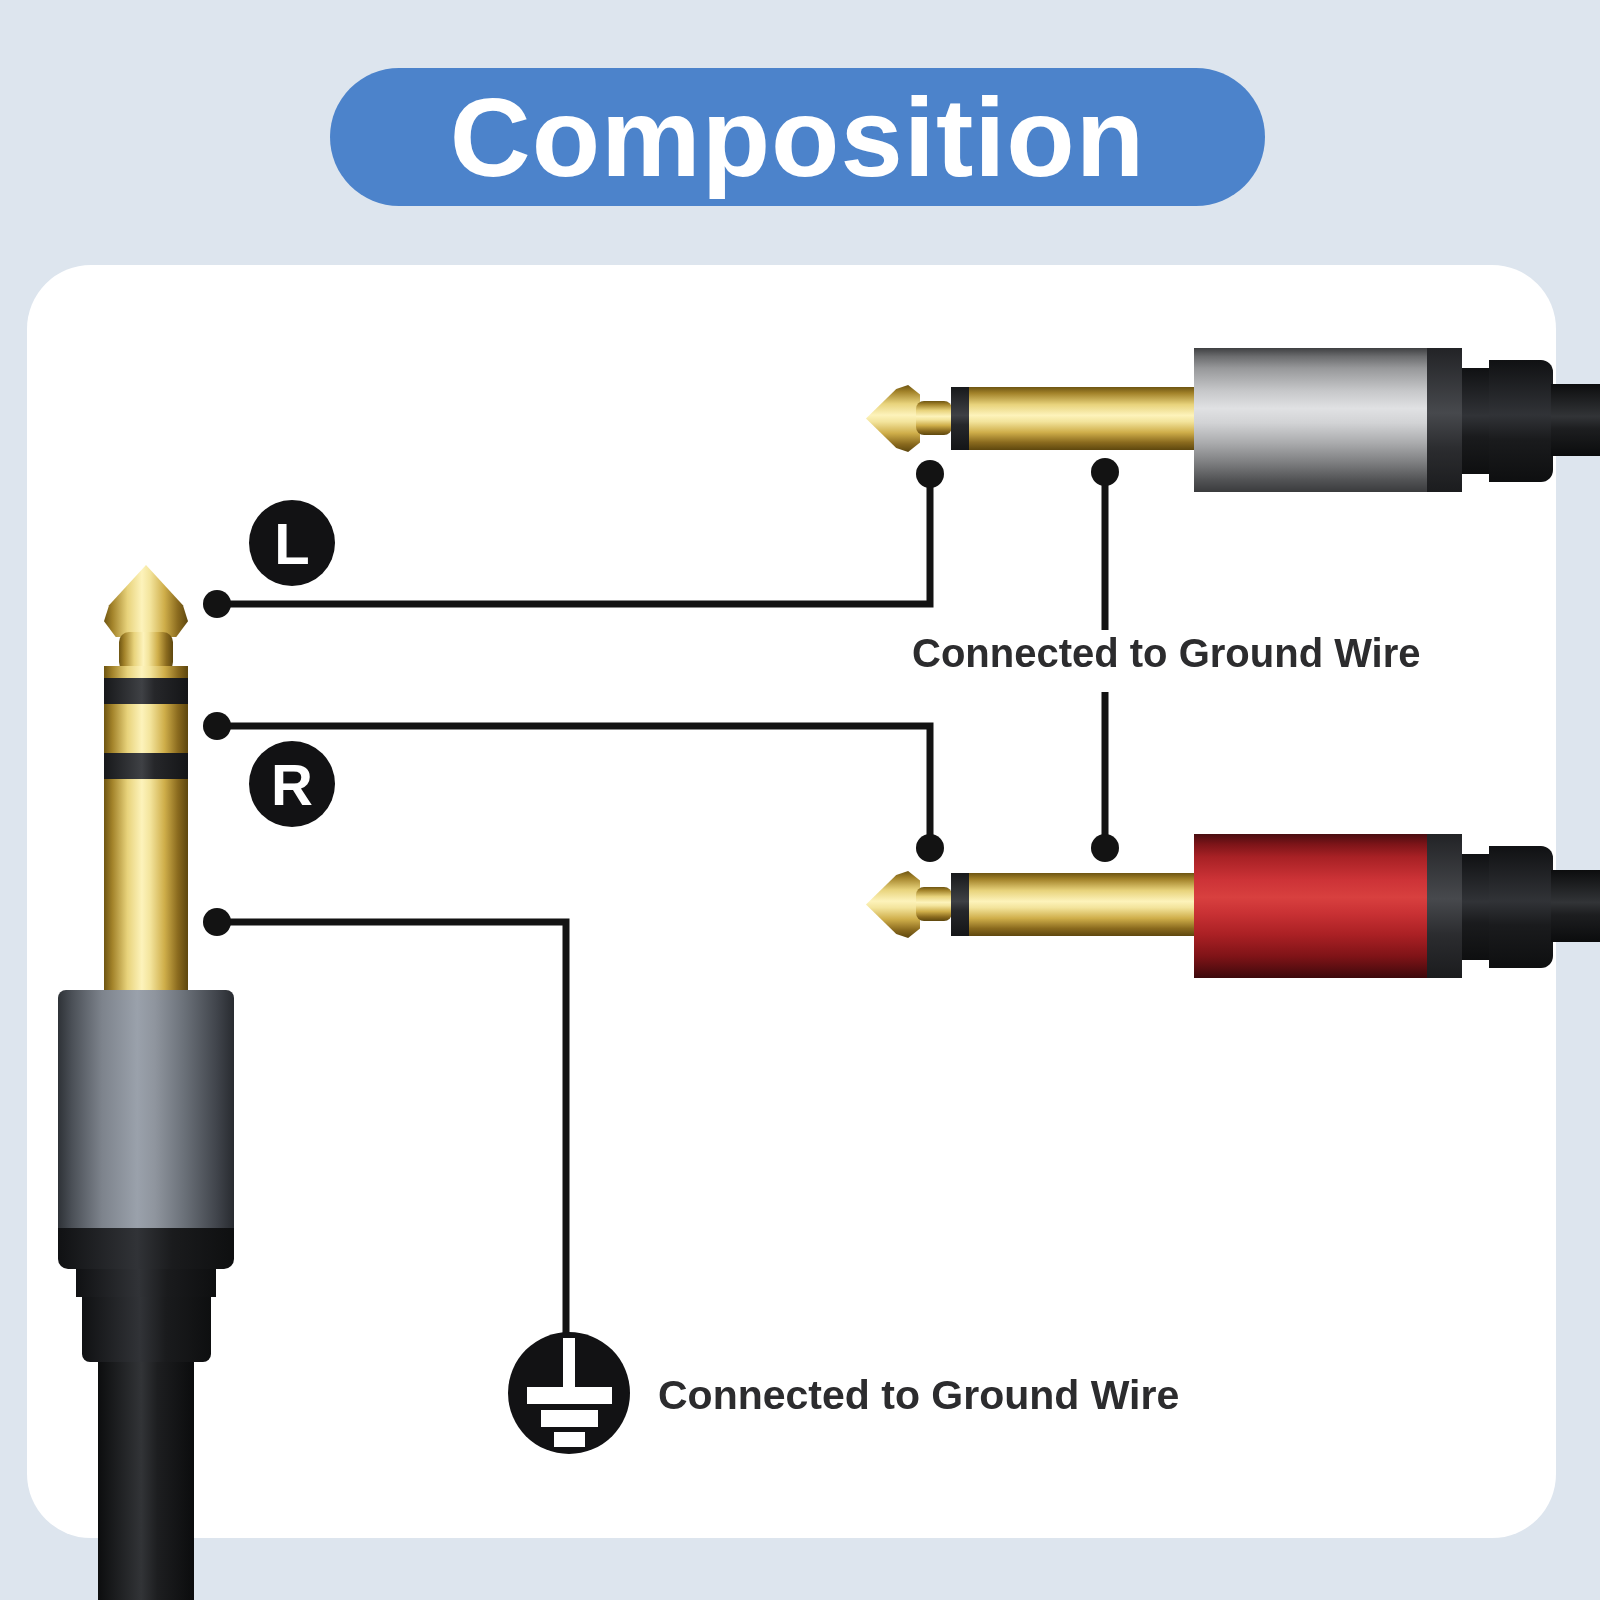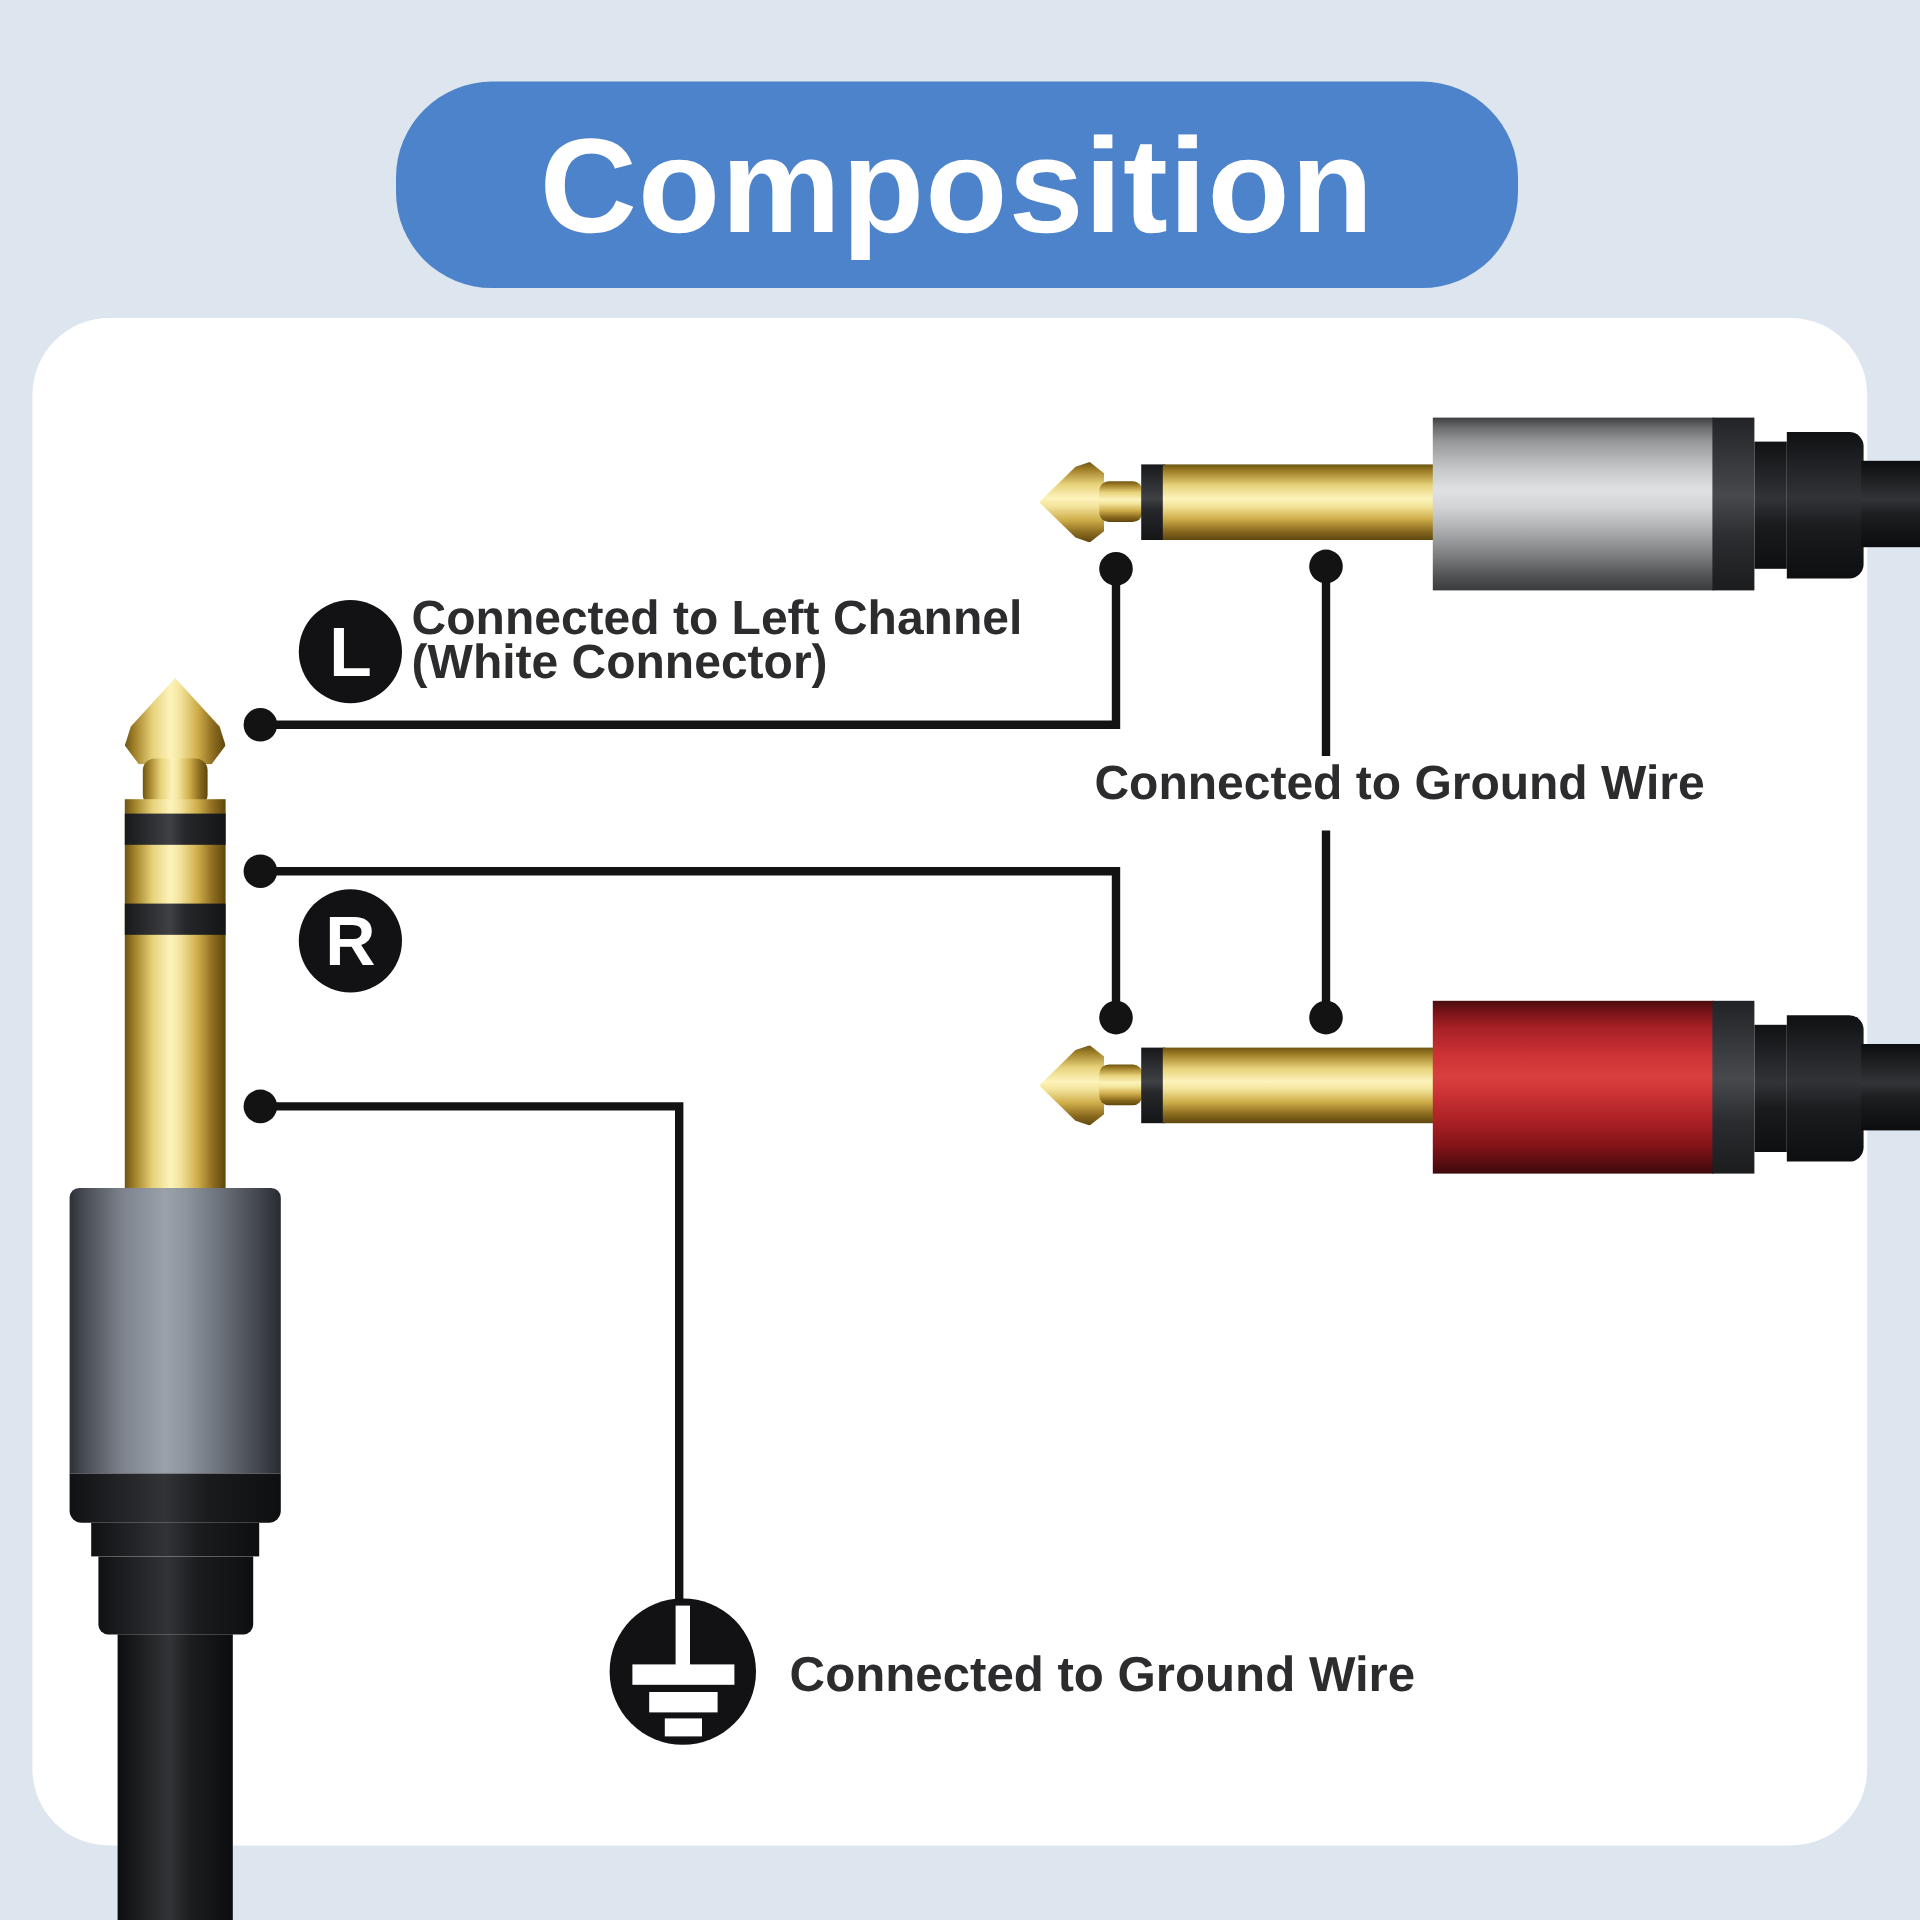--- a/index.html
+++ b/index.html
@@ -1,20 +1,20 @@
 <!DOCTYPE html>
 <html><head>
 <meta charset="utf-8">
 <style>
   html,body{margin:0;padding:0;}
   body{background:#dde5ee;font-family:"Liberation Sans",sans-serif;}
   .stage{position:relative;width:1600px;height:1600px;background:#dde5ee;overflow:hidden;}
 
   
-  .pill{position:absolute;left:330px;top:68px;width:935px;height:172px;background:#4c83cb;border-radius:80px;display:flex;align-items:center;justify-content:center;}
+  .pill{position:absolute;left:330px;top:68px;width:935px;height:138px;background:#4c83cb;border-radius:80px;display:flex;align-items:center;justify-content:center;}
   .pill-title{color:#ffffff;font-size:112px;font-weight:700;letter-spacing:1px;}
 
   
   .card{position:absolute;left:27px;top:265px;width:1529px;height:1273px;background:#ffffff;border-radius:64px;}
 
   
   .part{position:absolute;}
 
   
   .gold-h{background:linear-gradient(90deg,#6e5512 0%,#a3832a 10%,#e8d37c 28%,#fdf3bb 45%,#f3e49c 55%,#cfae4a 72%,#8a6a1e 88%,#5e470e 100%);}
@@ -148,24 +148,20 @@
       <rect x="563" y="1338" width="12" height="54" fill="#ffffff"></rect>
       <rect x="527" y="1387" width="85" height="17" fill="#ffffff"></rect>
       <rect x="541" y="1410" width="57" height="17" fill="#ffffff"></rect>
       <rect x="554" y="1432" width="31" height="15" fill="#ffffff"></rect>
     </g>
   </svg>
 
   <div class="badge badge-l">L</div>
   <div class="badge badge-r">R</div>
 
-  <div class="lbl lbl-left">
-    <div>Connected to Left Channel</div>
-    <div>(White Connector)</div>
-  </div>
 
   <div class="lbl lbl-right">
   </div>
 
   <div class="lbl lbl-ground-mid">Connected to Ground Wire</div>
 
   <div class="lbl lbl-ground-bottom">Connected to Ground Wire</div>
 
 </div>
 

